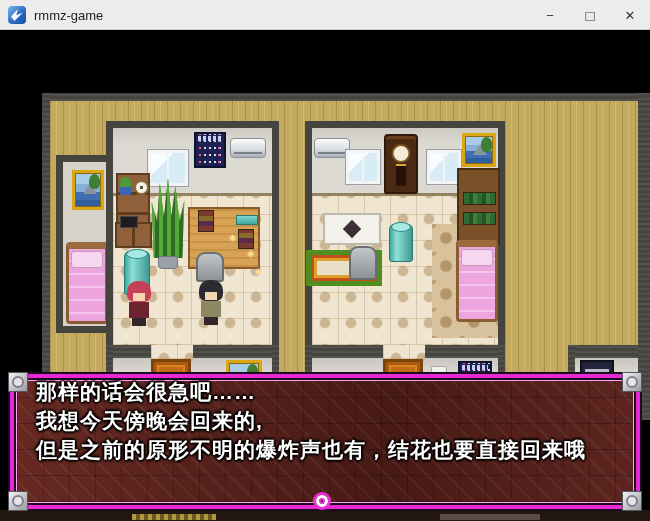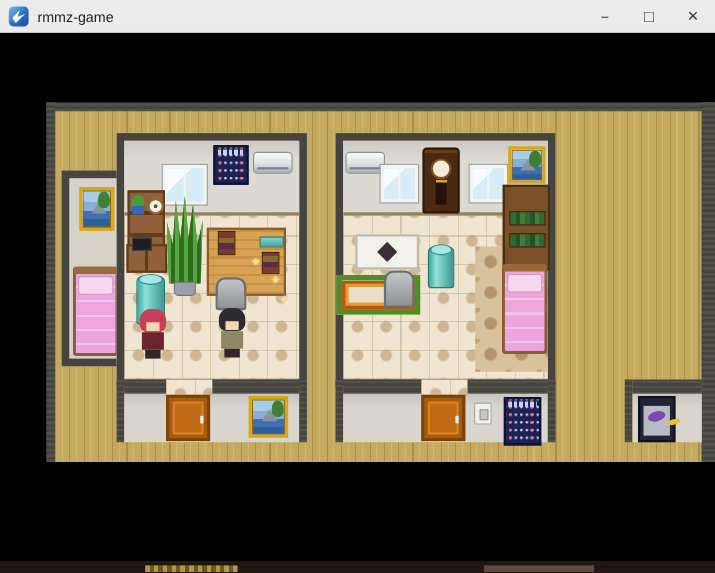--- a/index.html
+++ b/index.html
@@ -173,14 +173,28 @@
     <div class="o switch" style="left:431px;top:336px;width:16px;height:20px;"></div>
     <div class="o cal" style="left:458px;top:331px;width:34px;height:44px;"></div>
     <div class="o poster" style="left:580px;top:330px;width:34px;height:42px;"></div>
 
     <div class="o" style="left:0;top:480px;width:650px;height:11px;background:#221610;">
       <div class="o" style="left:132px;top:4px;width:84px;height:6px;background:repeating-linear-gradient(90deg,#b09a3c 0 4px,#6a5a20 4px 8px);"></div>
       <div class="o" style="left:440px;top:4px;width:100px;height:6px;background:#5a4c42;"></div>
     </div>
   </div>
 
+  <div class="o dialog">
+    <div class="dlgframe"></div>
+    <div class="dlginner"></div>
+    <div class="o dlgtext">
+      <div>那样的话会很急吧……</div>
+      <div>我想今天傍晚会回来的,</div>
+      <div>但是之前的原形不明的爆炸声也有，结花也要直接回来哦</div>
+    </div>
+    <div class="o dlgcorner" style="left:0;top:0;"></div>
+    <div class="o dlgcorner" style="right:0;top:0;"></div>
+    <div class="o dlgcorner" style="left:0;bottom:0;"></div>
+    <div class="o dlgcorner" style="right:0;bottom:0;"></div>
+    <div class="o pausering"></div>
+  </div>
 
 </div>
 
 </body></html>

